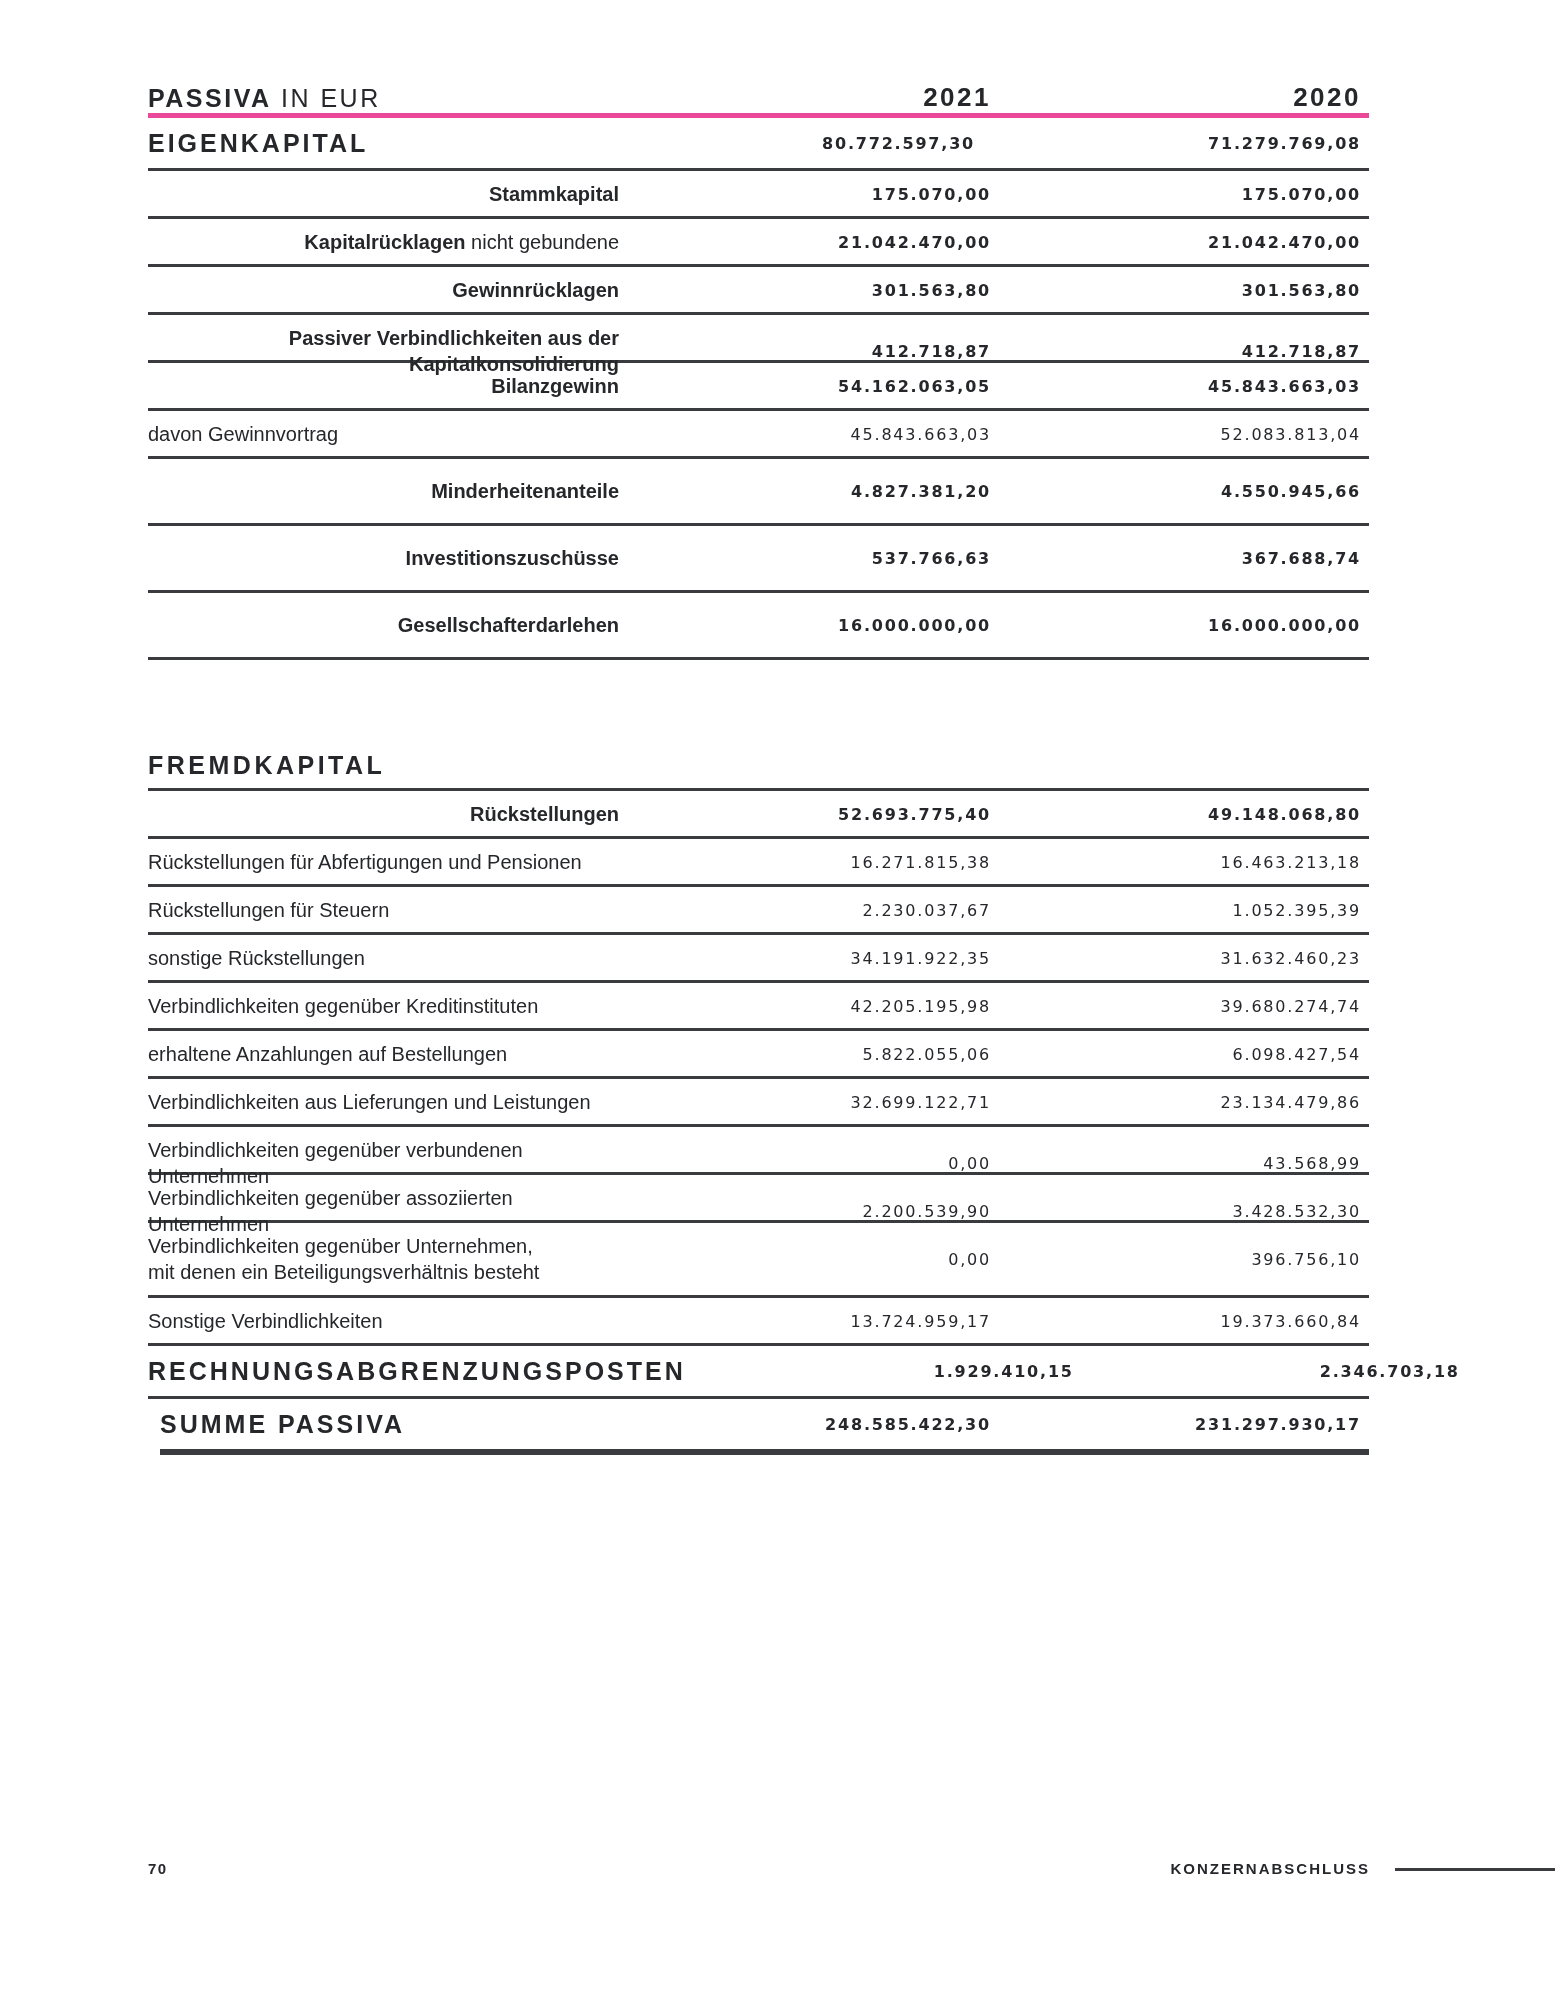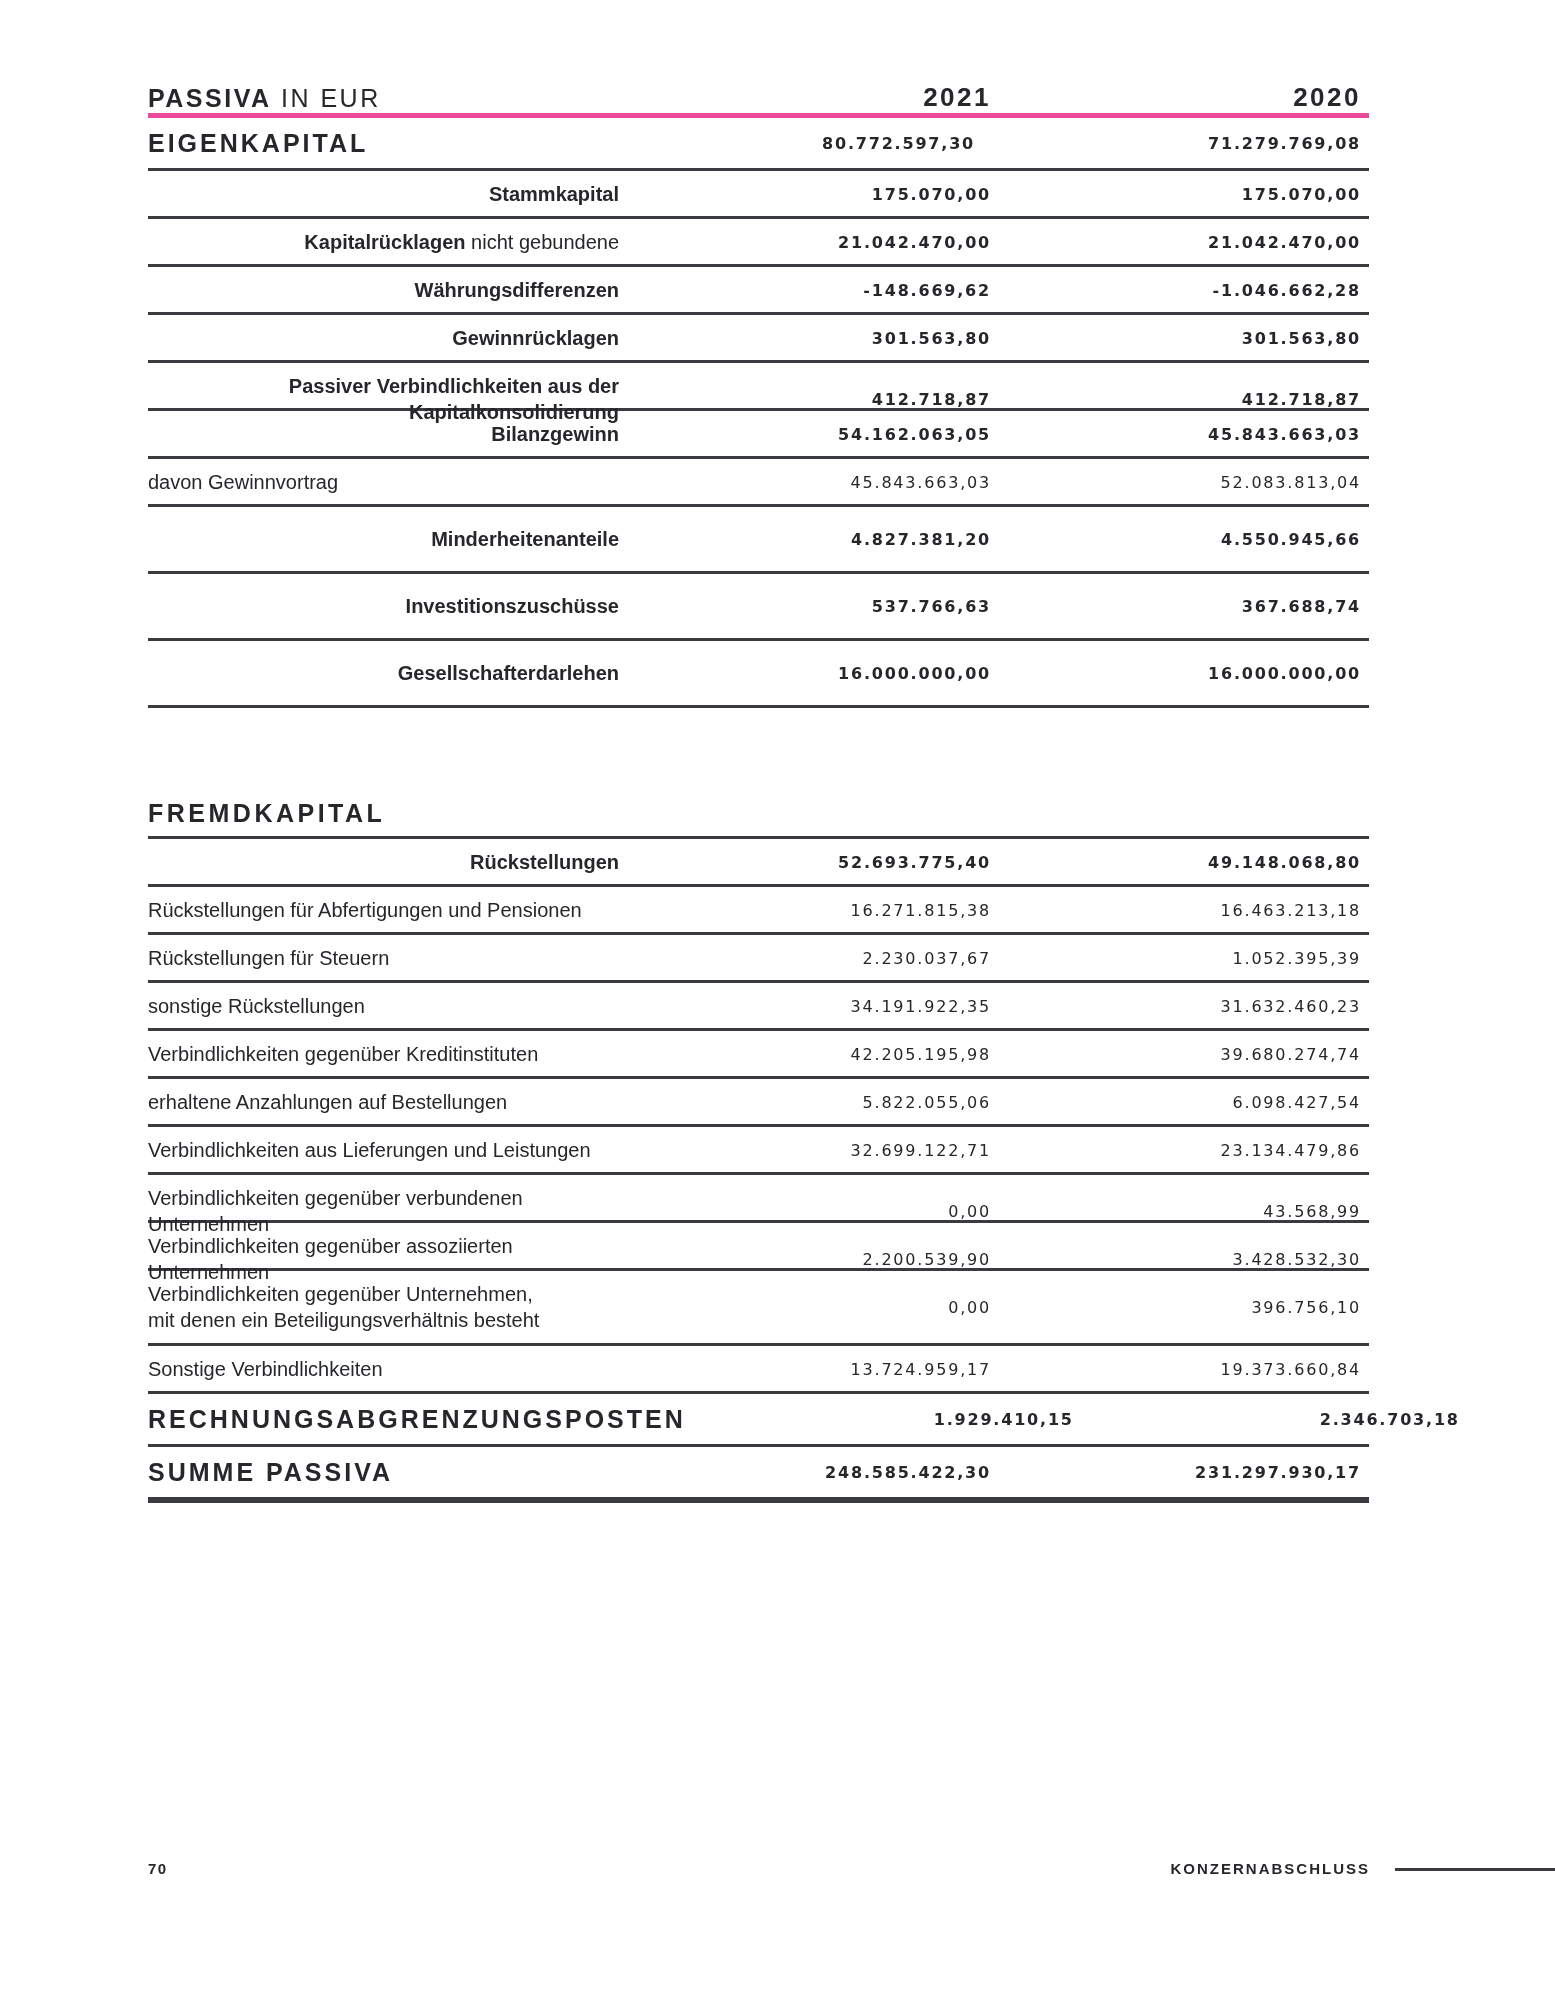--- a/index.html
+++ b/index.html
@@ -101,20 +101,21 @@
       font-size: 25px;
       font-weight: bold;
       letter-spacing: 3.5px;
     }
     .total-row {
       display: grid;
       grid-template-columns: 1fr 380px 370px;
       align-items: center;
       height: 50px;
       border-bottom: 6px solid #3a3b3e;
+      margin-left: 12px;
     }
     .total-row .label {
       font-size: 25px;
       font-weight: bold;
       letter-spacing: 3px;
     }
     .total-row .v {
       text-align: right;
       font-family: "DejaVu Sans", sans-serif;
       font-weight: bold;
@@ -180,25 +181,20 @@
   </div>
 
   <div class="row std bold">
     <div class="label">
       <span class="b">Kapitalrücklagen</span><span class="n"> nicht gebundene</span>
     </div>
     <div class="v">21.042.470,00</div>
     <div class="v">21.042.470,00</div>
   </div>
 
-  <div class="row std bold">
-    <div class="label">Währungsdifferenzen</div>
-    <div class="v">-148.669,62</div>
-    <div class="v">-1.046.662,28</div>
-  </div>
 
   <div class="row std bold">
     <div class="label">Gewinnrücklagen</div>
     <div class="v">301.563,80</div>
     <div class="v">301.563,80</div>
   </div>
 
   <div class="row std bold">
     <div class="label">Passiver Verbindlichkeiten aus der Kapitalkonsolidierung</div>
     <div class="v">412.718,87</div>

